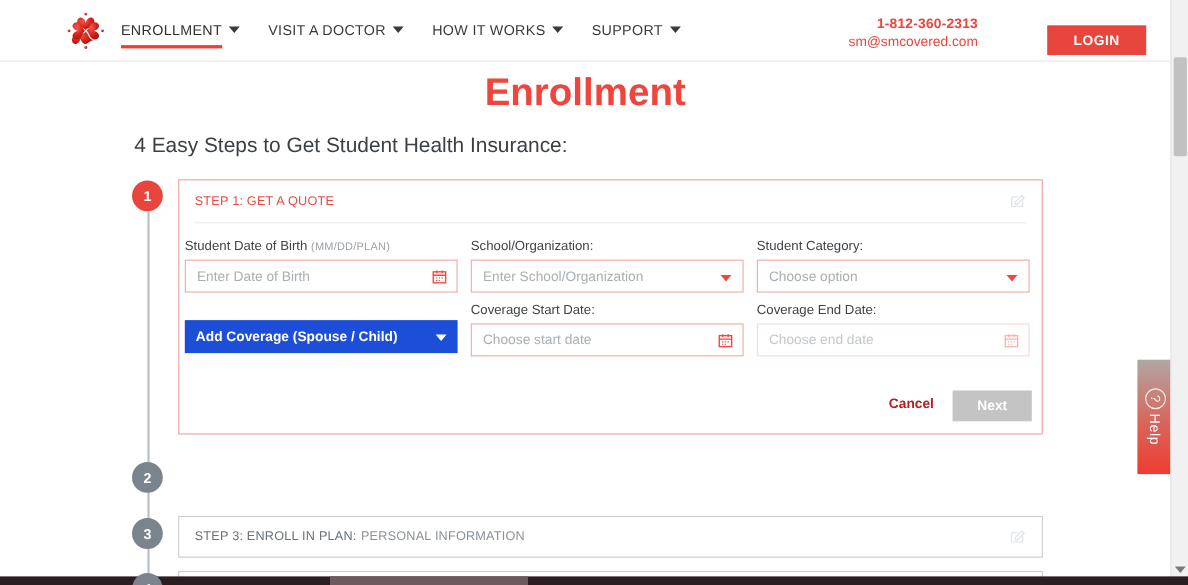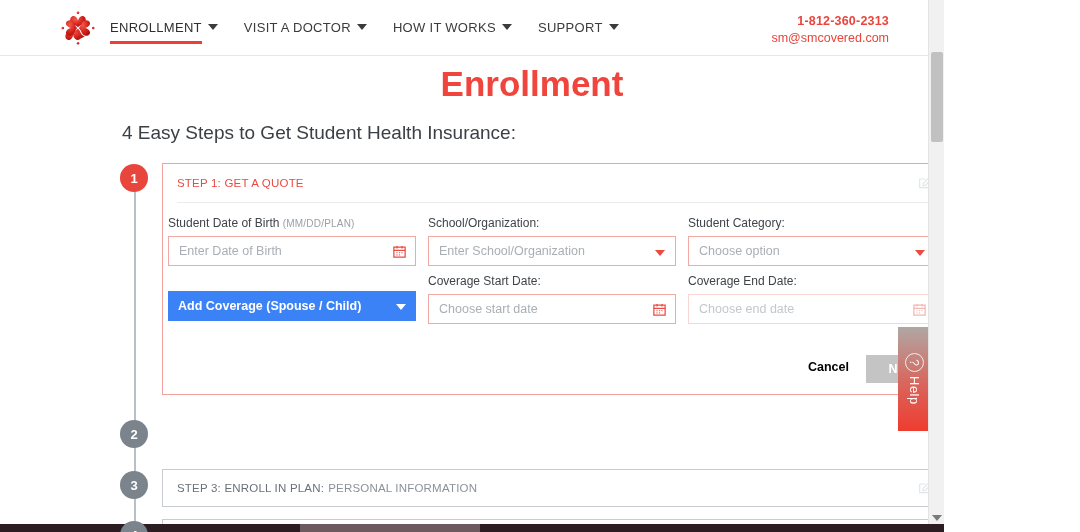--- a/index.html
+++ b/index.html
@@ -2,21 +2,21 @@
 <html><head>
 <meta charset="utf-8">
 <style>
   * { box-sizing: border-box; margin: 0; padding: 0; }
   html, body {
     width: 1080px; height: 532px;
     overflow: hidden;
     background: #ffffff;
     font-family: "Liberation Sans", sans-serif;
   }
-  #screen { position: relative; width: 944px; height: 532px; background:#fff; overflow:hidden;padding-left:45px; }
+  #screen { position: relative; width: 1080px; height: 532px; background:#fff; overflow:hidden;padding-left:45px; }
 
   
   #header {
     position: absolute; top: 0; left: 0;
     width: 1064px; height: 56px;
     background: #ffffff;
     border-bottom: 1px solid #e6e6e6;
     display: flex; align-items: center;
   }
   #logo { position: absolute; left: 56px; top: 8px; width: 44px; height: 40px; }
@@ -119,30 +119,30 @@
     position: absolute; right: 10px; top: 13px;
     width: 0; height: 0;
     border-left: 5px solid transparent; border-right: 5px solid transparent;
     border-top: 6px solid #ea4a40;
   }
   .sel-caret.white { border-top-color: #ffffff; }
 
   #add-coverage {
     position: absolute; left: 168px; top: 291px;
     width: 248px; height: 30px;
-    background: #3b82f6; color: #fff;
+    background: #1d4ed8; color: #fff;
     font-size: 12.5px; font-weight: 700;
     display: flex; align-items: center; padding: 0 10px;
     border: none; cursor: pointer;
     font-family: "Liberation Sans", sans-serif;
   }
 
   #cancel-btn {
     position: absolute; left: 808px; top: 360px;
-    font-size: 12.5px; color: #000000; font-weight: 700;
+    font-size: 12.5px; color: #b91c1c; font-weight: 700;
     background: none; border: none; cursor: pointer;
     font-family: "Liberation Sans", sans-serif;
   }
   #next-btn {
     position: absolute; left: 866px; top: 355px;
     width: 72px; height: 28px;
     background: #c4c4c4; color: #fff;
     font-size: 12.5px; font-weight: 700;
     border: none; cursor: pointer;
     font-family: "Liberation Sans", sans-serif;

